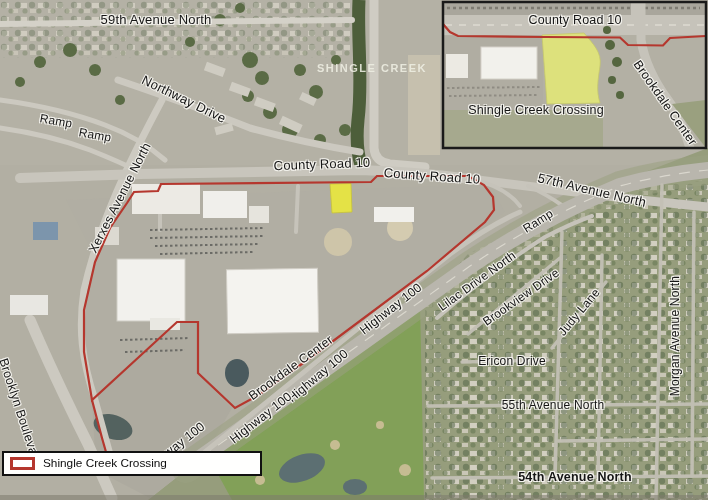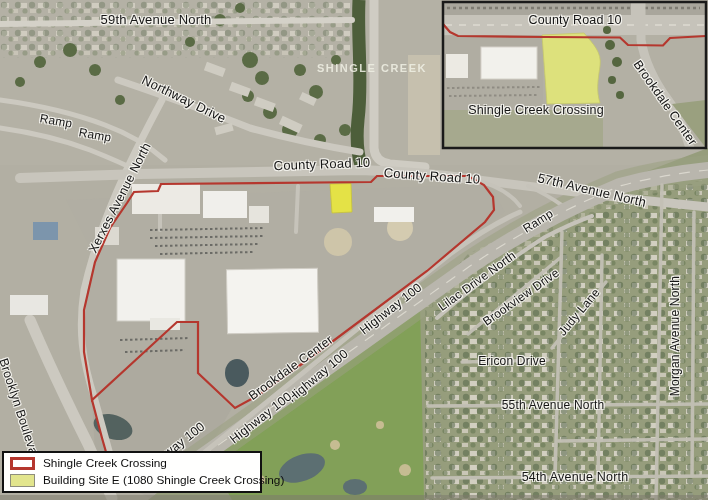--- a/index.html
+++ b/index.html
@@ -223,32 +223,28 @@
       <span class="map-label" style="left: 291px; top: 368px; font-size: 12.5px; --r: -36deg;">Brookdale Center</span>
       <span class="map-label" style="left: 391px; top: 309px; font-size: 12.5px; --r: -38deg;">Highway 100</span>
       <span class="map-label" style="left: 318px; top: 376px; font-size: 12.5px; --r: -40deg;">Highway 100</span>
       <span class="map-label" style="left: 261px; top: 418px; font-size: 12.5px; --r: -38deg;">Highway 100</span>
       <span class="map-label" style="left: 174px; top: 448px; font-size: 12.5px; --r: -38deg;">Highway 100</span>
       <span class="map-label" style="left: 477px; top: 281px; font-size: 12px; --r: -36deg;">Lilac Drive North</span>
       <span class="map-label" style="left: 521px; top: 297px; font-size: 12px; --r: -35deg;">Brookview Drive</span>
       <span class="map-label" style="left: 579px; top: 312px; font-size: 12px; --r: -50deg;">Judy Lane</span>
       <span class="map-label" style="left: 512px; top: 361px; font-size: 12px; text-align: right; --r: 0deg;">Ericon Drive</span>
       <span class="map-label" style="left: 553px; top: 405px; font-size: 12px; --r: 0deg;">55th Avenue North</span>
-      <span class="map-label" style="left: 575px; top: 477px; font-size: 12.5px; --r: 0deg;">54th Avenue North</span>
+      <span class="map-label" style="left: 575px; top: 477px; font-size: 12.5px; font-weight: bold; --r: 0deg;">54th Avenue North</span>
       <span class="map-label" style="left: 675px; top: 336px; font-size: 12px; --r: -90deg;">Morgan Avenue North</span>
       <span class="map-label faint" style="left: 352px; top: 68px; font-size: 11px; margin-left: 20px; --r: 0deg;">SHINGLE CREEK</span>
       <span class="map-label" style="left: 575px; top: 20px; font-size: 12.5px; --r: 0deg;">County Road 10</span>
       <span class="map-label" style="left: 536px; top: 110px; font-size: 12.5px; --r: 0deg;">Shingle Creek Crossing</span>
       <span class="map-label" style="left: 665px; top: 103px; font-size: 12.5px; --r: 55deg;">Brookdale Center</span>
     </div>
 
   <div class="legend">
     <div class="legend-row">
       <span class="legend-swatch outline" style="border-color: rgb(181, 55, 46);"></span>
       <span class="legend-label">Shingle Creek Crossing</span>
     </div>
-    <div class="legend-row">
-      <span class="legend-swatch fillbox" style="background: rgb(226, 229, 141);"></span>
-      <span class="legend-label">Building Site E (1080 Shingle Creek Crossing)</span>
-    </div>
   </div>
 
 </div>
 
 </body></html>

